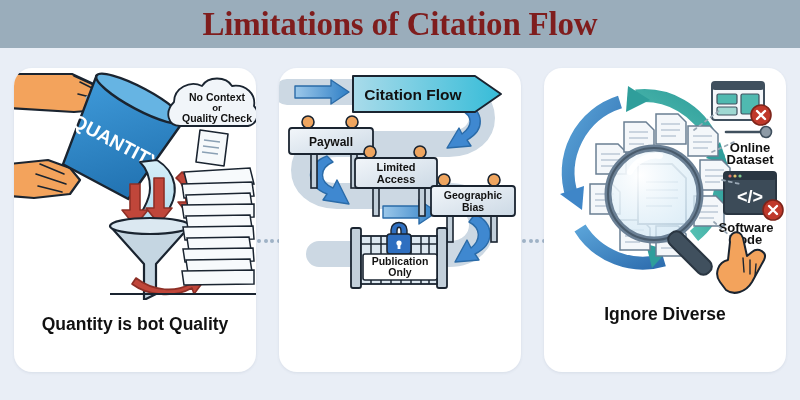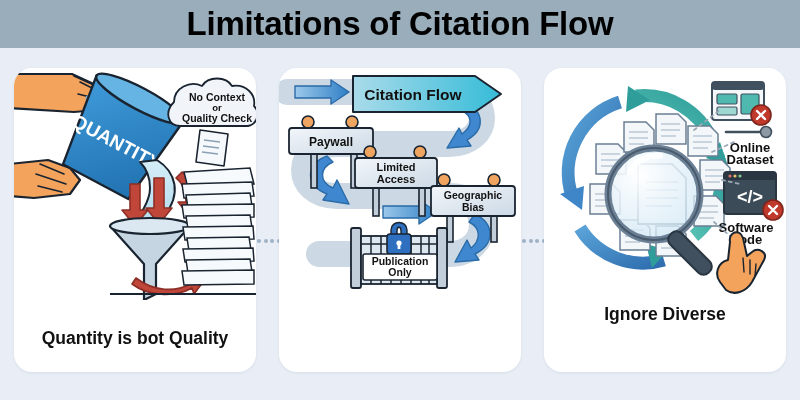--- a/index.html
+++ b/index.html
@@ -10,44 +10,44 @@
   }
   .page{position:relative;width:800px;height:400px;}
 
   
   .header{
     position:absolute;left:0;top:0;width:800px;height:48px;
     background:#9aadbb;
     display:flex;align-items:center;justify-content:center;
   }
   .header-title{
-    font-size:33px;font-weight:bold;color:#000000;
+    font-size:33px;font-weight:bold;color:#7f1d1d;
     letter-spacing:-.2px;white-space:nowrap;
-    font-family:Liberation Sans, sans-serif;
+    font-family:Liberation Serif, serif;
   }
 
   
   .cards{position:absolute;left:0;top:48px;width:800px;height:352px;}
   .card{
     position:absolute;top:20px;width:242px;height:304px;
     background:#ffffff;border-radius:18px;
     box-shadow:0 1px 3px rgba(60,80,110,.10);
     overflow:hidden;
   }
   #card1{left:14px;}
   #card2{left:279px;}
   #card3{left:544px;}
 
   .art{position:absolute;left:0;top:0;width:242px;height:232px;}
   .caption{
     position:absolute;left:0;width:242px;
     text-align:center;font-weight:bold;color:#111;
     font-size:17.5px;line-height:21px;
   }
-  #cap1,#cap2{top:260px;}
+  #cap1,#cap2{top:246px;}
   #cap3{top:236px;}
 
   
   .connector{
     position:absolute;top:190px;width:24px;height:5px;
     display:flex;justify-content:space-between;align-items:center;
   }
   .connector i{display:block;width:4px;height:4px;border-radius:50%;background:#9fb2c6;}
   #conn1{left:257px;}
   #conn2{left:522px;}

